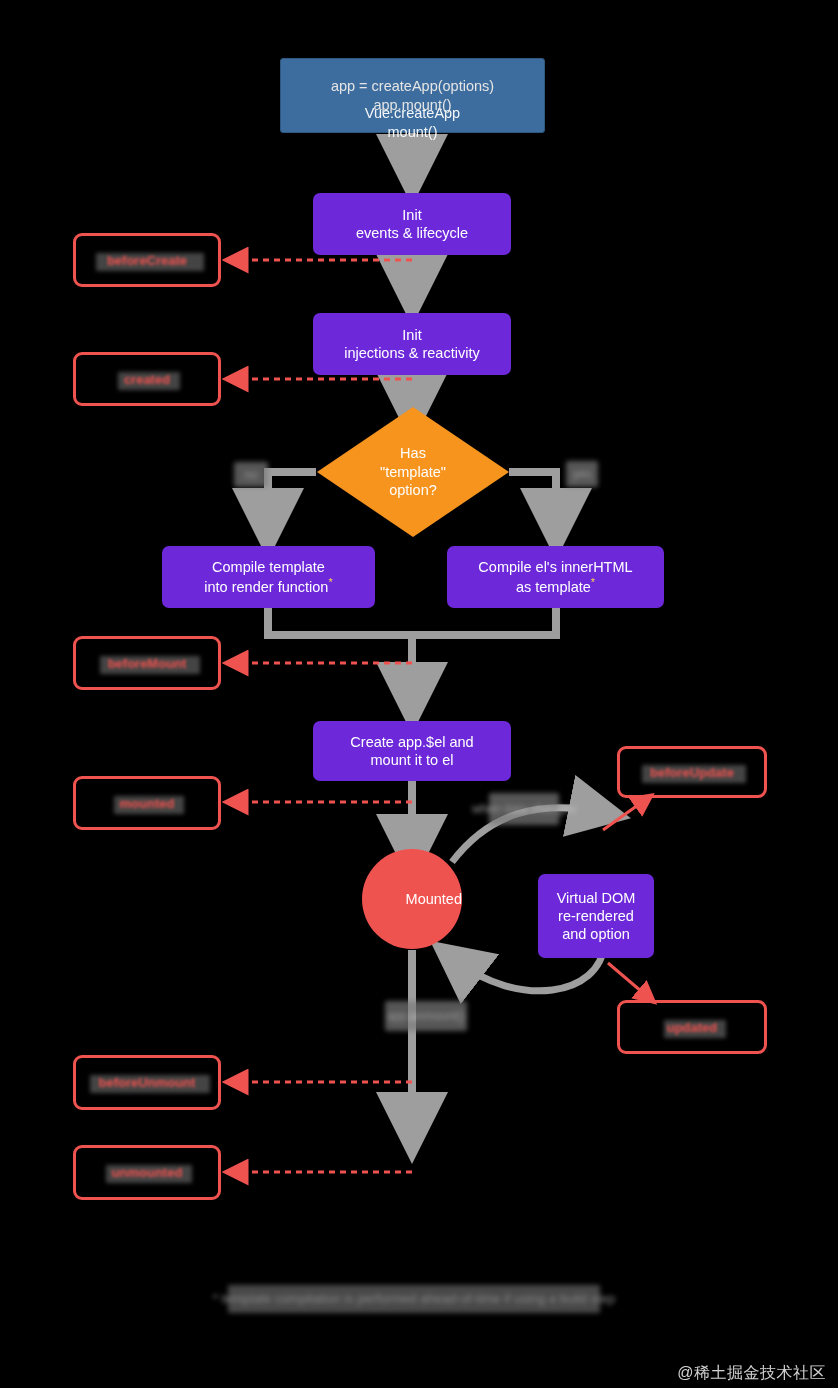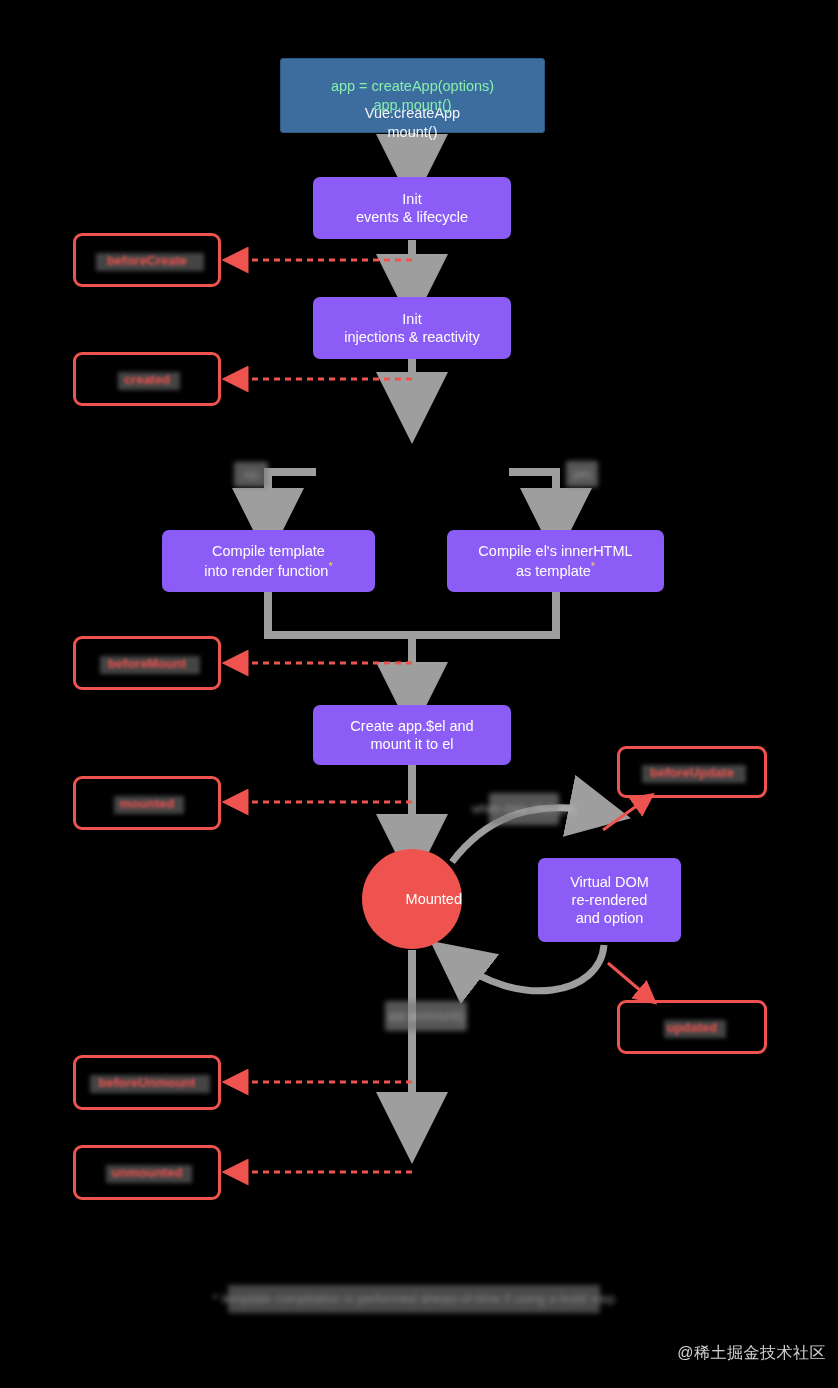--- a/index.html
+++ b/index.html
@@ -39,23 +39,24 @@
   
   .box-blue {
     background: #3d6d9e;
     border: 1px solid #2f5880;
     border-radius: 3px;
     font-size: 14.5px;
   }
 
   
   .box-green {
-    background: #8b5cf6;
+    background: #6d28d9;
     border-radius: 7px;
     font-size: 14.5px;
+    margin-top: 16px;
   }
 
   
   .diamond-wrap {
     position: absolute;
   }
   .diamond-shape {
     position: absolute;
     inset: 0;
     background: #f7941e;
@@ -150,39 +151,39 @@
     justify-content: center;
     text-align: center;
     white-space: nowrap;
     line-height: 1.3;
   }
 
   
   #watermark {
     position: absolute;
     right: 12px;
-    bottom: 24px;
+    bottom: 4px;
     color: #e8e8e8;
     font-size: 16px;
     opacity: 0.9;
     letter-spacing: 0.5px;
     white-space: nowrap;
   }
 
   
   .overlap-stack { position: relative; display: inline-block; }
   .overlap-stack .under {
     position: absolute;
     left: 0; top: 0;
     width: 100%;
     color: #ffffff;
     opacity: 0.95;
     margin-top: 27px;
   }
-  .overlap-stack .over { position: relative; color: #86efac; }
+  .overlap-stack .over { position: relative; color: #e5e5e5; }
 </style>
 </head>
 <body>
 
 <div id="diagram">
 
   <svg class="edges" width="838" height="1388" viewBox="0 0 838 1388">
     <defs>
       <marker id="arrow-gray" markerWidth="9" markerHeight="9" refX="4.5" refY="4.5" orient="auto">
         <path d="M0,0 L9,4.5 L0,9 Z" fill="#9e9e9e"></path>
@@ -252,20 +253,28 @@
   <div class="node box-green" style="left:313px; top:177px; width:198px; height:62px;">
     <span class="line">Init</span>
     <span class="line">events &amp; lifecycle</span>
   </div>
 
   <div class="node box-green" style="left:313px; top:297px; width:198px; height:62px;">
     <span class="line">Init</span>
     <span class="line">injections &amp; reactivity</span>
   </div>
 
+  <div class="diamond-wrap" style="left:317px; top:407px; width:192px; height:130px;">
+    <div class="diamond-shape"></div>
+    <div class="diamond-label">
+      <span class="line">Has</span>
+      <span class="line">"template"</span>
+      <span class="line">option?</span>
+    </div>
+  </div>
 
   <div class="blur-label" style="left:234px; top:462px; width:34px; height:25px;">no</div>
   <div class="blur-label" style="left:566px; top:461px; width:32px; height:26px;">yes</div>
 
   <div class="node box-green" style="left:162px; top:530px; width:213px; height:62px;">
     <span class="line">Compile template</span>
     <span class="line">
       <span>into render function</span><span class="asterisk">*</span>
     </span>
   </div>
@@ -279,21 +288,21 @@
 
   <div class="node box-green" style="left:313px; top:705px; width:198px; height:60px;">
     <span class="line">Create app.$el and</span>
     <span class="line">mount it to el</span>
   </div>
 
   <div class="circle-red" style="left:362px; top:849px; width:100px; height:100px;justify-content:flex-end;">
     <span>Mounted</span>
   </div>
 
-  <div class="node box-green" style="left:538px; top:858px; width:143px; height:84px;">
+  <div class="node box-green" style="left:538px; top:858px; width:116px; height:84px;">
     <span class="line">Virtual DOM</span>
     <span class="line">re-rendered</span>
     <span class="line">and option</span>
   </div>
 
   <div class="blur-label" style="left:489px; top:793px; width:70px; height:32px;">when data changes</div>
 
   <div class="blur-label" style="left:385px; top:1001px; width:82px; height:30px;">app.unmount()</div>
 
 

